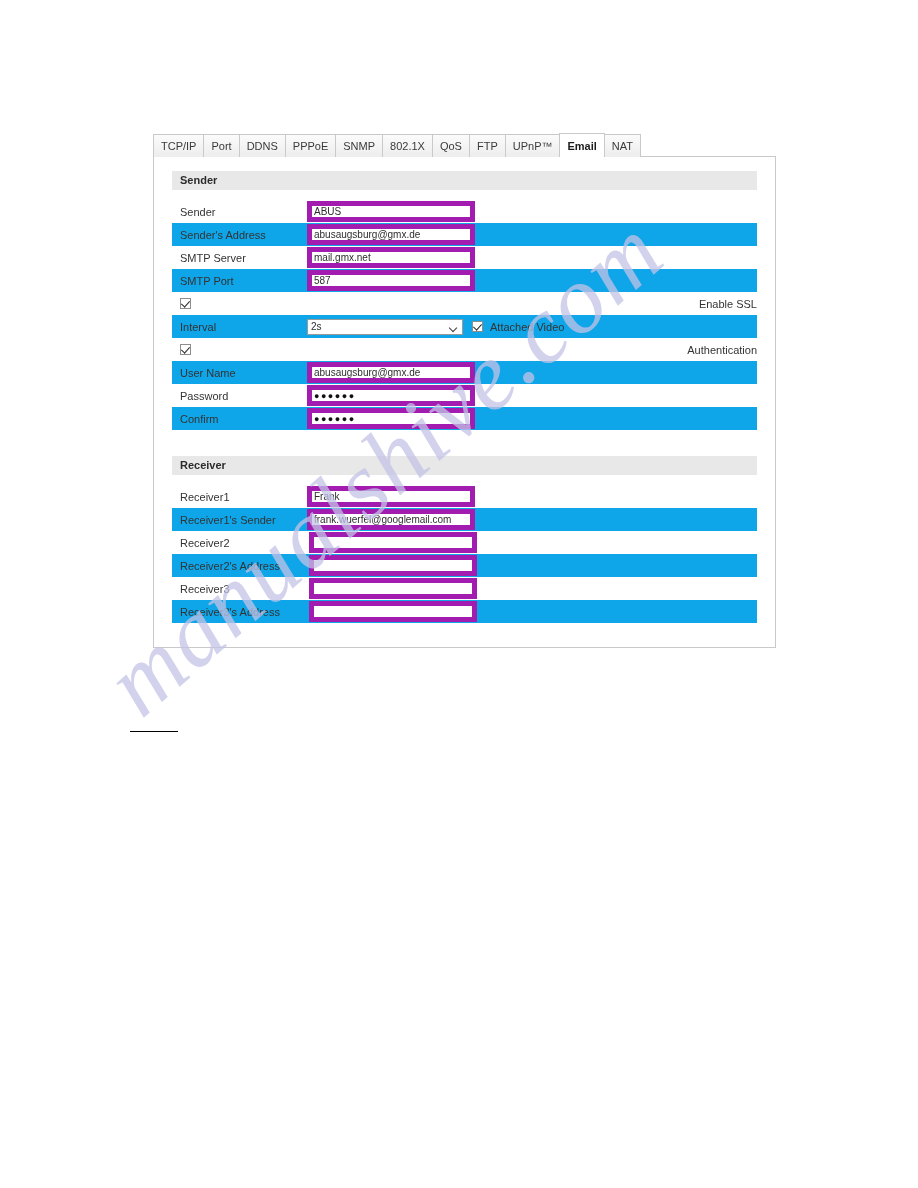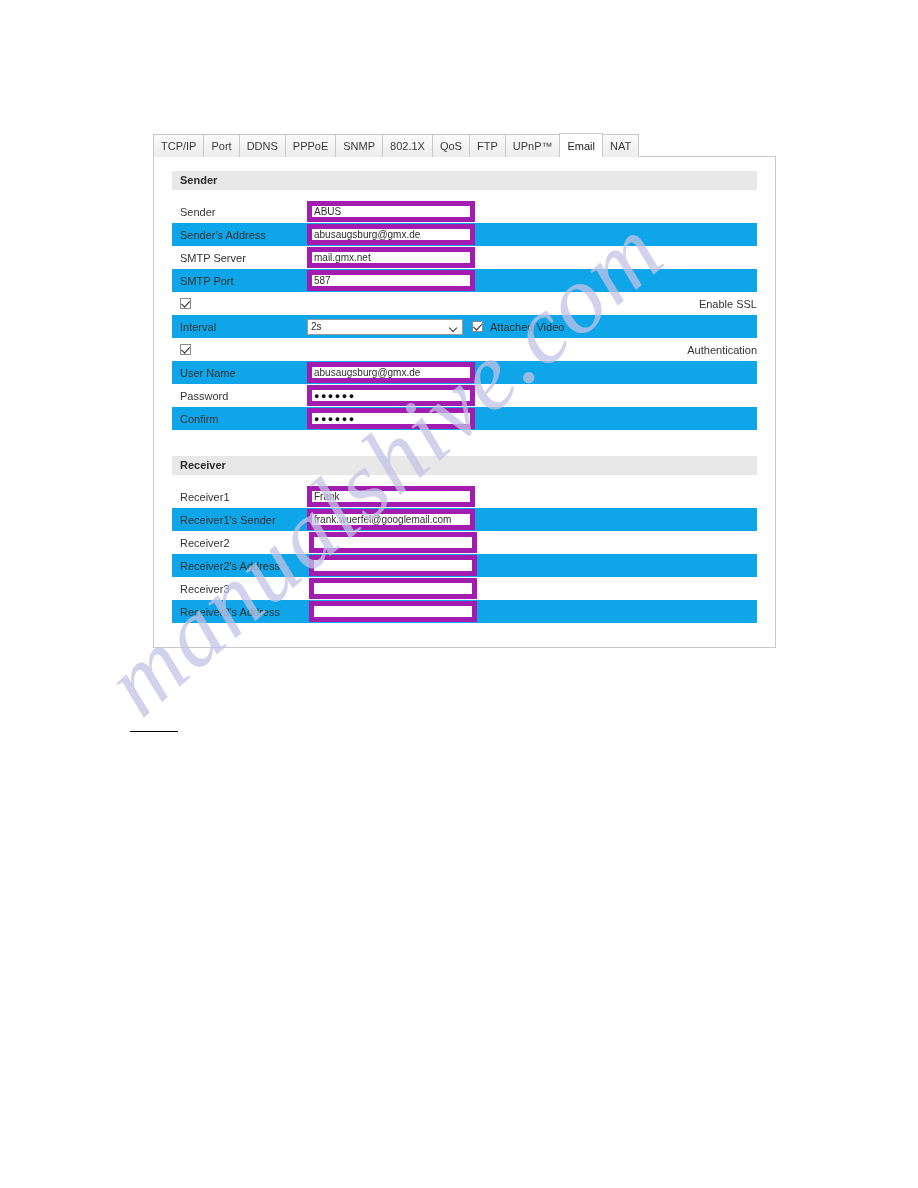--- a/index.html
+++ b/index.html
@@ -70,21 +70,21 @@
     border: 1px solid #c9c9c9;
     border-bottom: none;
     margin-right: -1px;
     white-space: nowrap;
     box-sizing: border-box;
     background-image: linear-gradient(to bottom, #fbfbfb 0%, #ededed 100%);
   }
   .tab.active {
     background: #ffffff;
     background-image: none;
-    font-weight: normal;
+    font-weight: bold;
     color: #1c1c1c;
     height: 24px;
     line-height: 24px;
     position: relative;
     z-index: 4;
   }
 
   
   .panel {
     border: 1px solid #c9c9c9;

